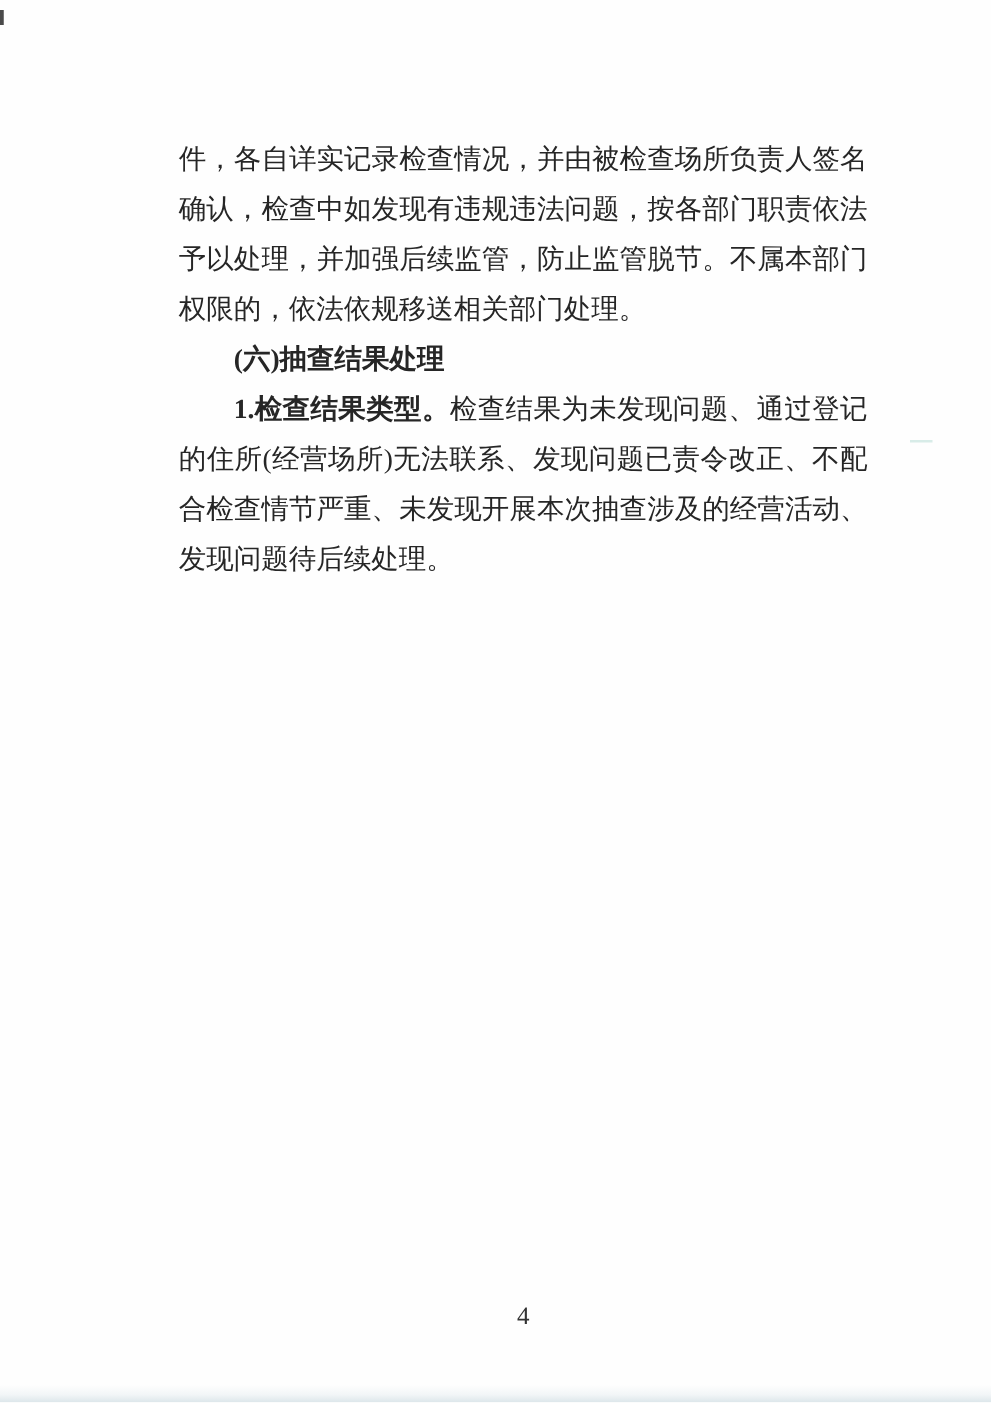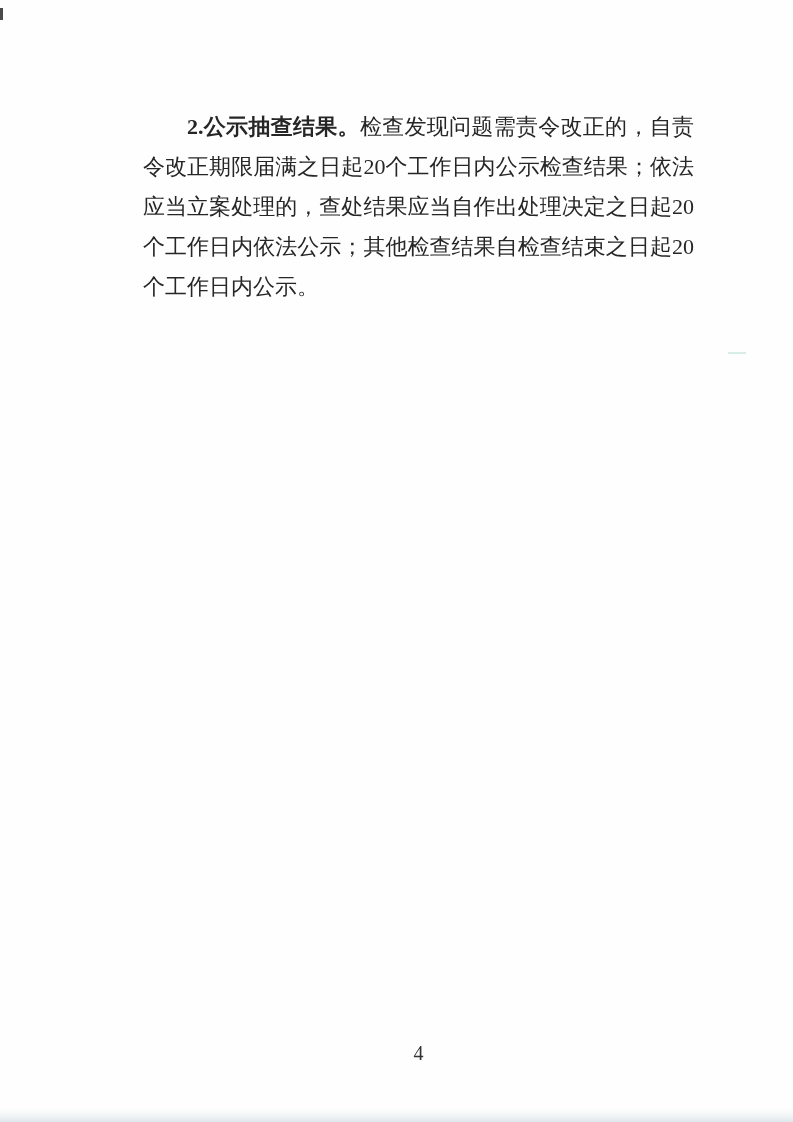--- a/index.html
+++ b/index.html
@@ -79,24 +79,26 @@
 </style>
 </head>
 <body>
 
 <div class="page">
 
   <div class="artifact-topleft"></div>
   <div class="artifact-teal"></div>
 
   <div class="content">
+    <p class="para">件，各自详实记录检查情况，并由被检查场所负责人签名确认，检查中如发现有违规违法问题，按各部门职责依法予以处理，并加强后续监管，防止监管脱节。不属本部门权限的，依法依规移送相关部门处理。</p>
 
+    <p class="heading">(六)抽查结果处理</p>
 
+    <p class="para para-indent"><span class="lead">1.检查结果类型。</span><span>检查结果为未发现问题、通过登记的住所(经营场所)无法联系、发现问题已责令改正、不配合检查情节严重、未发现开展本次抽查涉及的经营活动、发现问题待后续处理。</span></p>
 
-    <p class="para para-indent"><span class="lead">2.公示抽查结果。</span><span>检查发现问题需责令改正的，自责令改正期限届满之日起20个工作日内公示检查结果；依法应当立案处理的，查处结果应当自作出处理决定之日起20个工作日内依法公示；其他检查结果自检查结束之日起20个工作日内公示。</span></p>
 
   </div>
 
   <div class="page-number">4</div>
 
   <div class="artifact-bottom"></div>
 
 </div>
 
 </body></html>

